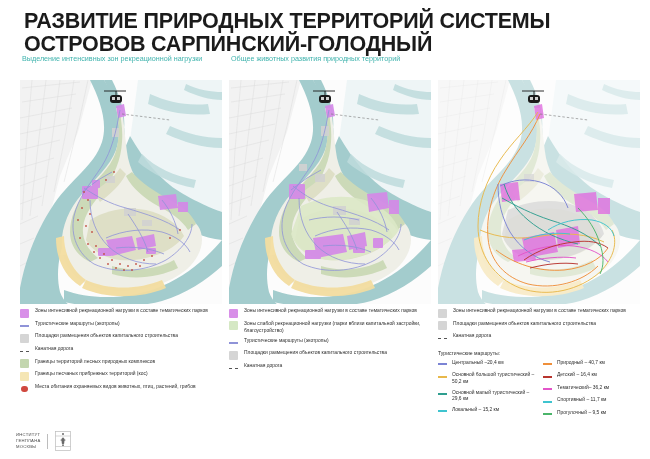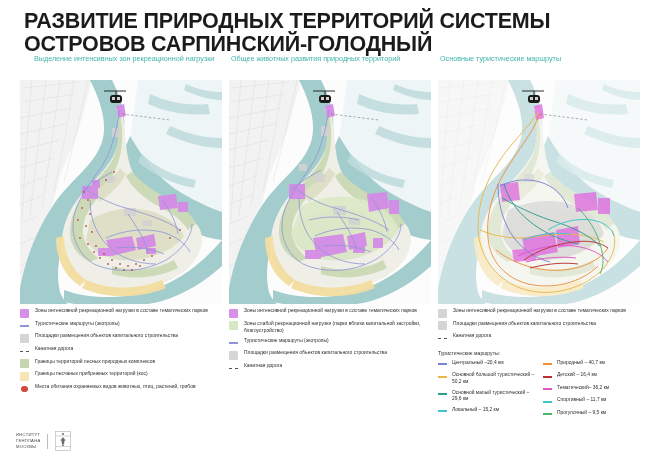--- a/index.html
+++ b/index.html
@@ -41,21 +41,21 @@
     width: 650px; height: 26px;
   }
   .subtitle {
     position: absolute;
     top: 0;
     font-size: 7.2px;
     line-height: 1.35;
     color: #3fb3ad;
     font-weight: 400;
   }
-  .subtitle.s1 { left: 22px; width: 190px; margin-left: 12px; }
+  .subtitle.s1 { left: 22px; width: 190px; }
   .subtitle.s2 { left: 231px; width: 200px; }
   .subtitle.s3 { left: 440px; width: 200px; }
 
   
   .panels {
     position: absolute;
     left: 0; top: 80px;
     width: 650px; height: 224px;
   }
   .panel {
@@ -192,21 +192,20 @@
 <div id="poster">
 
   <div class="title-block">
     <h1 class="poster-title">РАЗВИТИЕ ПРИРОДНЫХ ТЕРРИТОРИЙ СИСТЕМЫ
 ОСТРОВОВ САРПИНСКИЙ-ГОЛОДНЫЙ</h1>
   </div>
 
   <div class="subtitles">
     <div class="subtitle s1">Выделение интенсивных зон рекреационной нагрузки</div>
     <div class="subtitle s2">Общее животных развития природных территорий</div>
-    <div class="subtitle s3">Основные туристические маршруты</div>
   </div>
 
   <div class="panels">
 
     <div class="panel p1">
       <svg viewBox="0 0 202 224" xmlns="http://www.w3.org/2000/svg">
         <defs>
           <clipPath id="clipA">
               <rect x="0" y="0" width="202" height="224"></rect>
             </clipPath>

